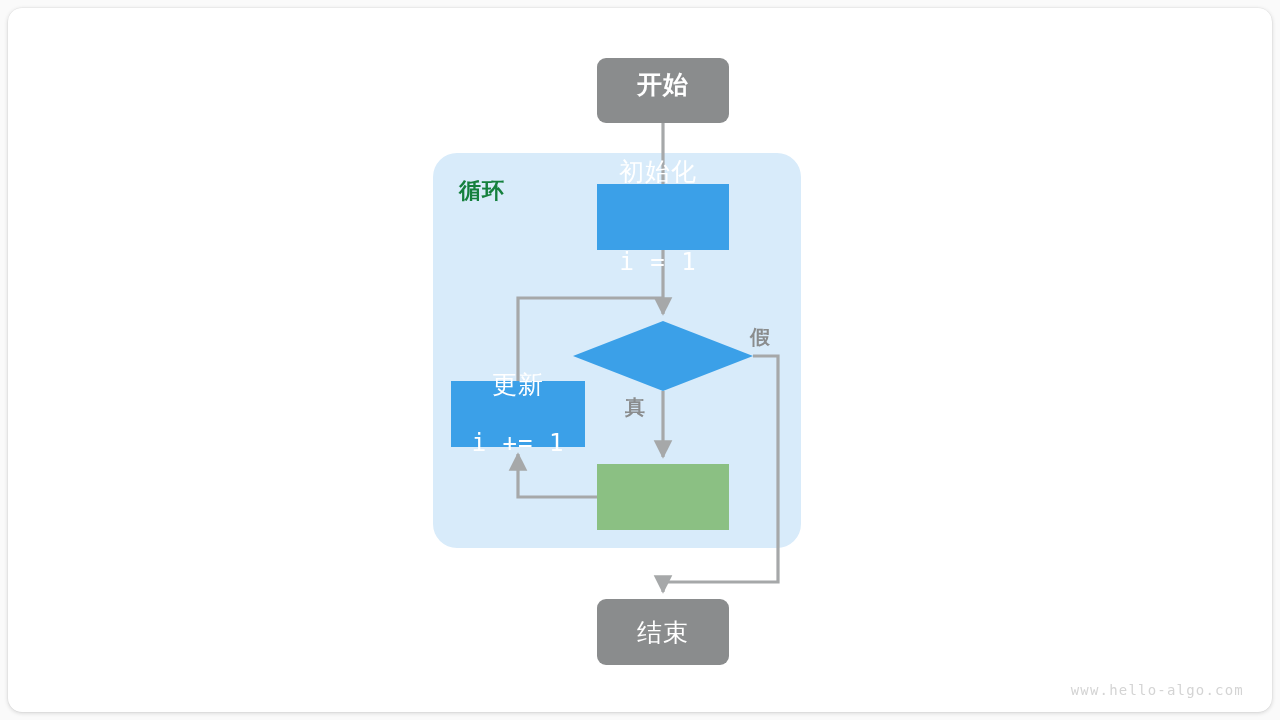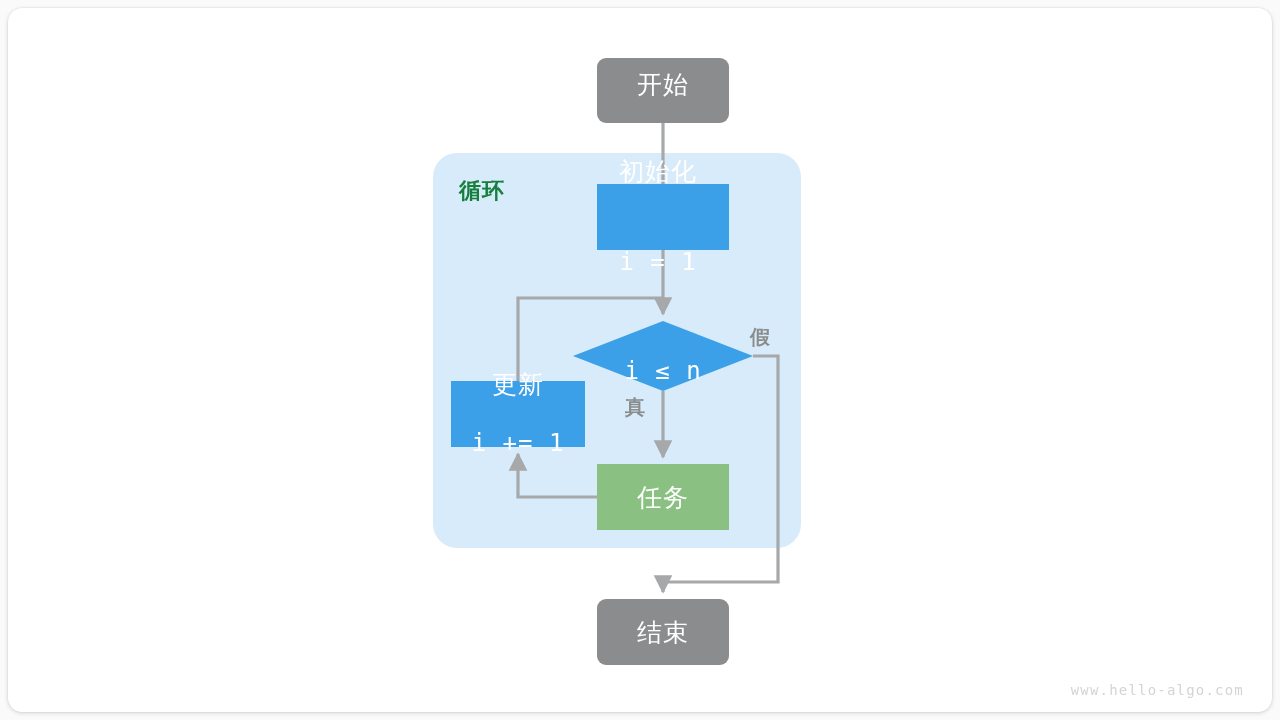--- a/index.html
+++ b/index.html
@@ -118,41 +118,35 @@
 
       <path d="M 589 489 L 510 489 L 510 446" stroke="#a6a8a9" stroke-width="3.2" fill="none" marker-end="url(#arrow)"></path>
 
       <path d="M 510 373 L 510 290 L 655 290" stroke="#a6a8a9" stroke-width="3.2" fill="none"></path>
 
       <path d="M 745 348 L 770 348 L 770 574 L 655 574 L 655 584" stroke="#a6a8a9" stroke-width="3.2" fill="none" marker-end="url(#arrow)"></path>
     </svg>
 
     <div class="group-label" style="left:451px; top:168px;">循环</div>
 
-    <div class="node-label" style="left:589px; top:50px; width:132px; height:52px;">
+    <div class="node-label" style="left:589px; top:50px; width:132px; height:52px;font-weight:bold;">
       <span class="cjk">开始</span>
     </div>
 
     <div class="node-label" style="left:589px; top:176px; width:122px; height:66px;gap:32px;">
       <span class="cjk">初始化</span>
       <span class="mono">i = 1</span>
     </div>
 
-    <div class="node-label" style="left:565px; top:313px; width:180px; height:70px;">
-      <span class="mono">i ≤ n</span>
-    </div>
 
     <div class="node-label" style="left:443px; top:373px; width:134px; height:66px;">
       <span class="cjk">更新</span>
       <span class="mono">i += 1</span>
     </div>
 
-    <div class="node-label" style="left:589px; top:456px; width:132px; height:66px;">
-      <span class="cjk">任务</span>
-    </div>
 
     <div class="node-label" style="left:589px; top:591px; width:132px; height:66px;border-radius:17px;">
       <span class="cjk">结束</span>
     </div>
 
     <div class="edge-label" style="left:617px; top:386px;">真</div>
 
     <div class="edge-label" style="left:742px; top:316px;">假</div>
 
     <div class="watermark">www.hello-algo.com</div>

